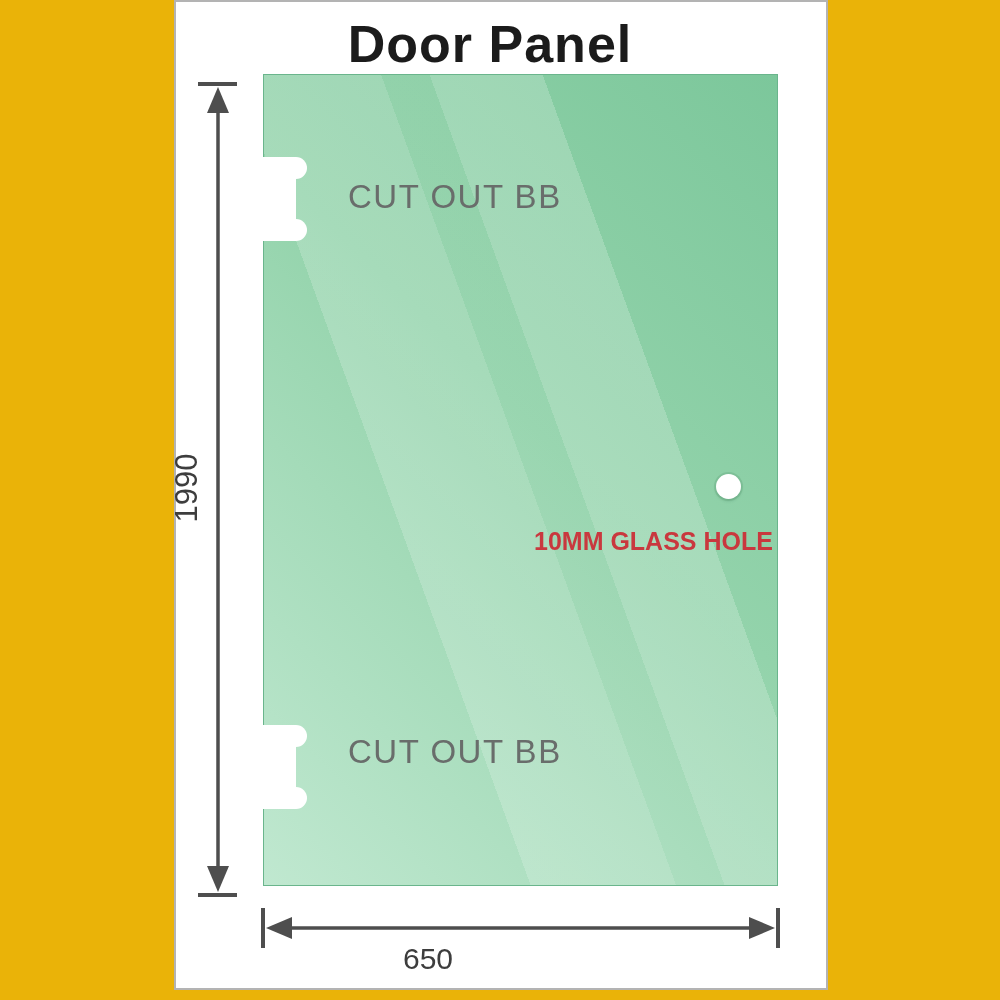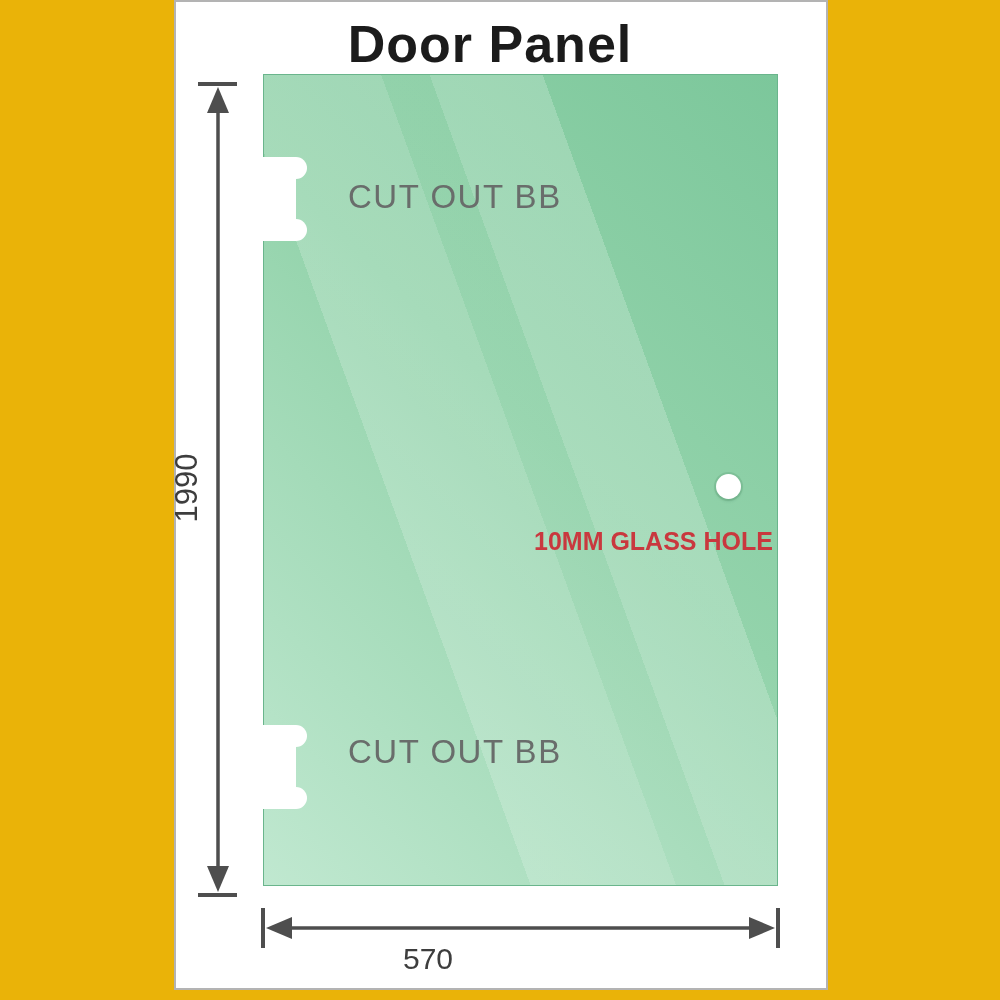--- a/index.html
+++ b/index.html
@@ -115,15 +115,15 @@
       <line class="dim-line" x1="263" y1="908" x2="263" y2="948" stroke-width="4"></line>
       <line class="dim-line" x1="778" y1="908" x2="778" y2="948" stroke-width="4"></line>
       <line class="dim-line" x1="275" y1="928" x2="766" y2="928" stroke-width="3.5"></line>
       <polygon class="dim-arrow" points="266,928 292,917 292,939"></polygon>
       <polygon class="dim-arrow" points="775,928 749,917 749,939"></polygon>
     </g>
   </svg>
 
   <div class="dim-label height-label">1990</div>
 
-  <div class="dim-label width-label">570</div>
+  <div class="dim-label width-label">650</div>
 
 </div>
 
 </body></html>

